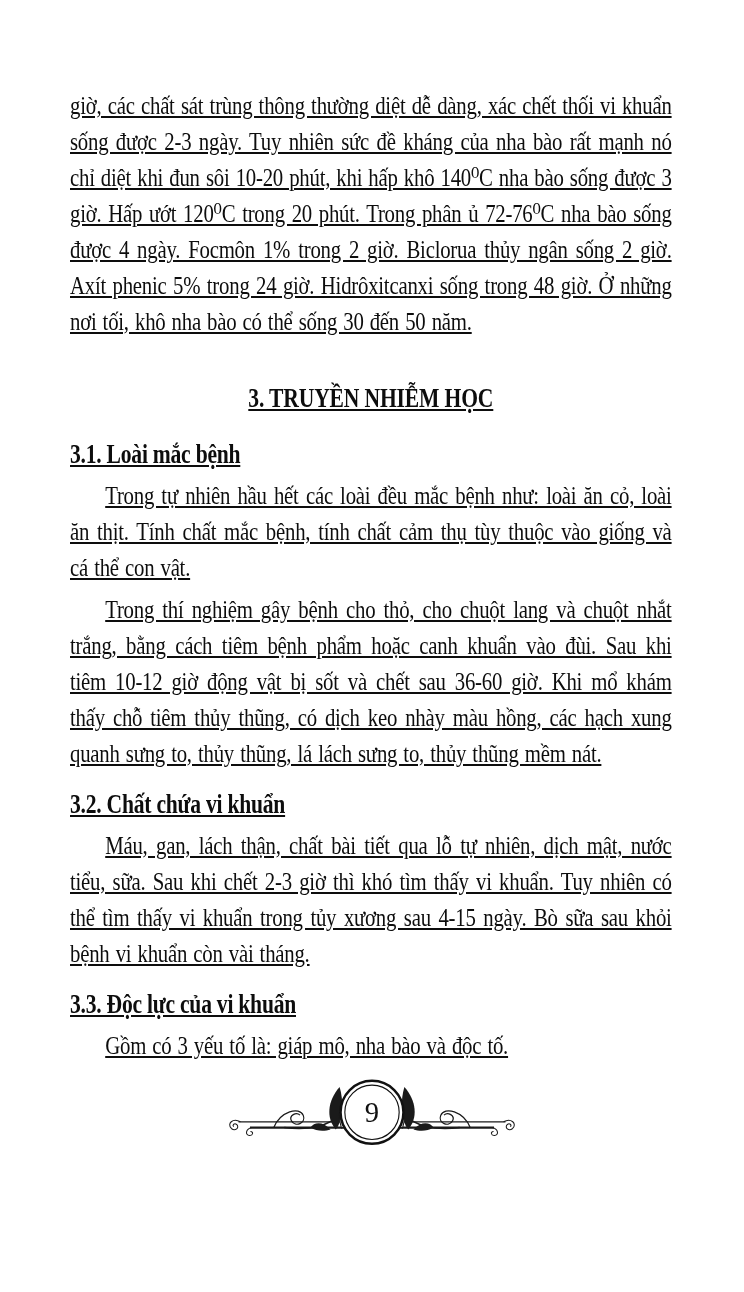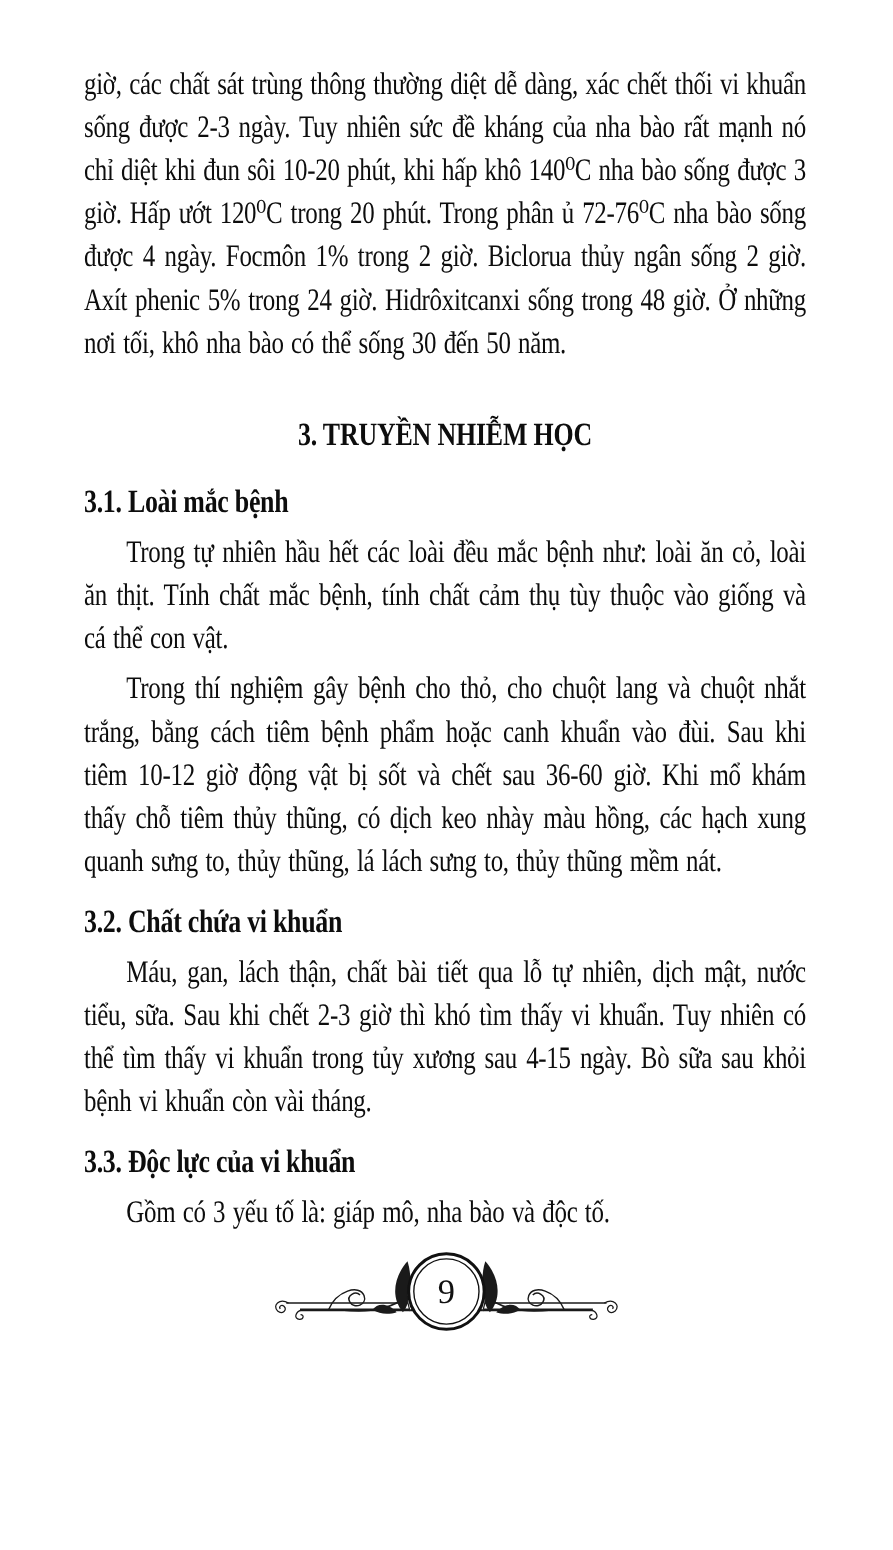--- a/index.html
+++ b/index.html
@@ -9,21 +9,22 @@
   }
   body {
     width: 744px;
     height: 1292px;
     position: relative;
     overflow: hidden;
     font-family: "Liberation Serif", "DejaVu Serif", serif;
     color: #0d0d0d;
   }
   .content {
-    padding: 52px 72px 0 70px;
+    padding: 88px 72px 0 70px;
+    text-decoration: underline;
   }
   
   .text-col {
     width: 752px;
     transform: scaleX(0.8);
     transform-origin: 0 0;
   }
   p.body {
     font-size: 26px;
     line-height: 36px;

